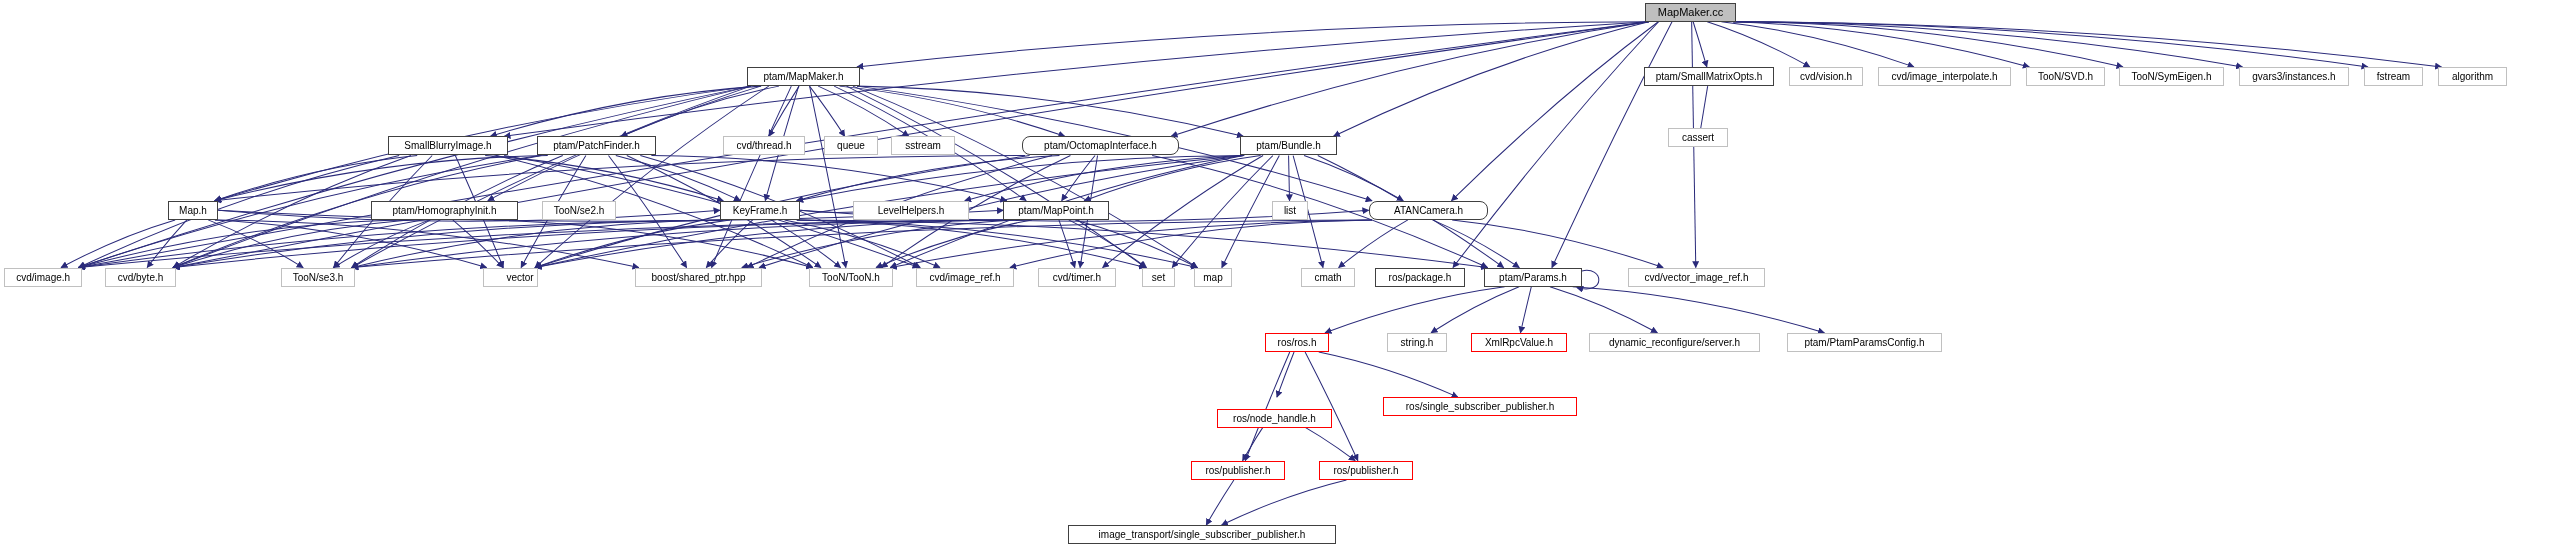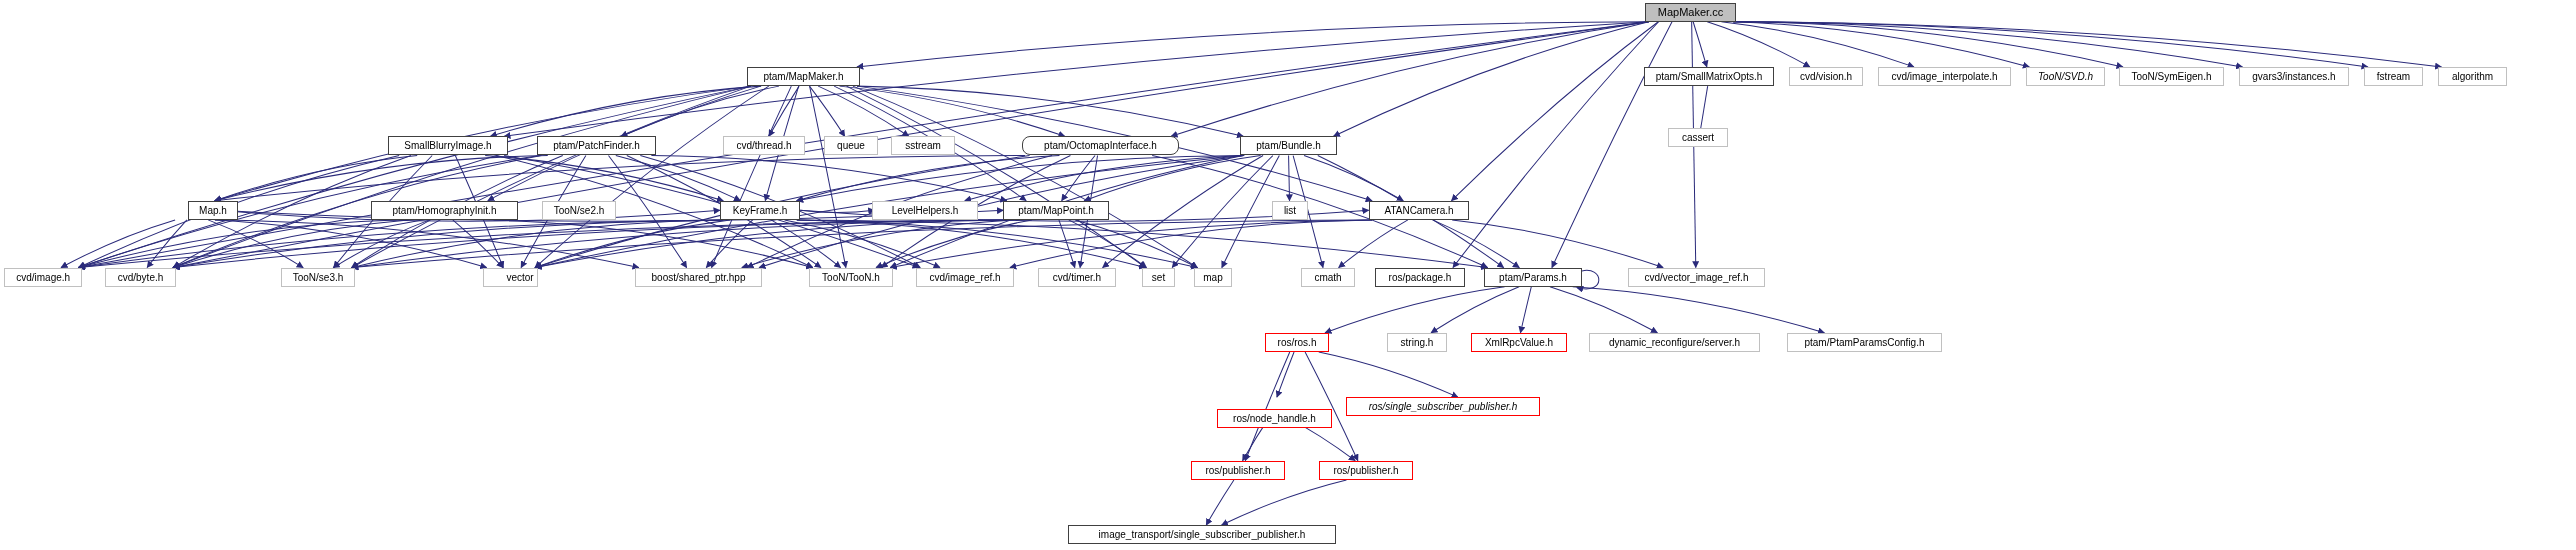--- a/index.html
+++ b/index.html
@@ -179,59 +179,59 @@
         <path d="M 1537.2 498 Q 1579 519.484 1620.8 551" fill="none" stroke="#2a2a7a" stroke-width="1.2" marker-end="url(#arrow)"></path>
         <path d="M 1475.78 574 Q 1459.25 599.0164 1442.72 628" fill="none" stroke="#2a2a7a" stroke-width="1.2" marker-end="url(#arrow)"></path>
         <path d="M 1610.42 574 Q 1535.75 592.0396 1461.08 628" fill="none" stroke="#2a2a7a" stroke-width="1.2" marker-end="url(#arrow)"></path>
       </g>
   </svg>
 <div class="node root" style="left: 1645px; top: 2.5px; width: 91px;">MapMaker.cc</div>
     <div class="node thick" style="left: 747px; top: 67px; width: 113px;">ptam/MapMaker.h</div>
     <div class="node thick" style="left: 1644px; top: 67px; width: 130px;">ptam/SmallMatrixOpts.h</div>
     <div class="node" style="left: 1789px; top: 67px; width: 74px;">cvd/vision.h</div>
     <div class="node" style="left: 1878px; top: 67px; width: 133px;">cvd/image_interpolate.h</div>
-    <div class="node" style="left: 2026px; top: 67px; width: 79px; font-style: italic;">TooN/SVD.h</div>
+    <div class="node" style="left: 2026px; top: 67px; width: 79px;">TooN/SVD.h</div>
     <div class="node" style="left: 2119px; top: 67px; width: 105px;">TooN/SymEigen.h</div>
     <div class="node" style="left: 2239px; top: 67px; width: 110px;">gvars3/instances.h</div>
     <div class="node" style="left: 2364px; top: 67px; width: 59px;">fstream</div>
     <div class="node" style="left: 2438px; top: 67px; width: 69px;">algorithm</div>
     <div class="node thick" style="left: 388px; top: 136px; width: 120px;">SmallBlurryImage.h</div>
     <div class="node thick" style="left: 537px; top: 136px; width: 119px;">ptam/PatchFinder.h</div>
     <div class="node" style="left: 723px; top: 136px; width: 82px;">cvd/thread.h</div>
     <div class="node" style="left: 824px; top: 136px; width: 54px;">queue</div>
     <div class="node" style="left: 891px; top: 136px; width: 64px;">sstream</div>
     <div class="node thick" style="left: 1022px; top: 136px; width: 157px; border-radius: 8px;">ptam/OctomapInterface.h</div>
     <div class="node thick" style="left: 1240px; top: 136px; width: 97px;">ptam/Bundle.h</div>
     <div class="node" style="left: 1668px; top: 128px; width: 60px;">cassert</div>
-    <div class="node thick" style="left: 168px; top: 201px; width: 50px; margin-left: 20px;">Map.h</div>
+    <div class="node thick" style="left: 168px; top: 201px; width: 50px;">Map.h</div>
     <div class="node thick" style="left: 371px; top: 201px; width: 147px;">ptam/HomographyInit.h</div>
     <div class="node" style="left: 542px; top: 201px; width: 74px;">TooN/se2.h</div>
     <div class="node thick" style="left: 720px; top: 201px; width: 80px;">KeyFrame.h</div>
-    <div class="node" style="left: 872px; top: 201px; width: 106px;">LevelHelpers.h</div>
+    <div class="node" style="left: 853px; top: 201px; width: 116px;">LevelHelpers.h</div>
     <div class="node thick" style="left: 1003px; top: 201px; width: 106px;">ptam/MapPoint.h</div>
     <div class="node" style="left: 1272px; top: 201px; width: 36px;">list</div>
-    <div class="node thick" style="left: 1369px; top: 201px; width: 100px;">ATANCamera.h</div>
+    <div class="node thick" style="left: 1369px; top: 201px; width: 119px; border-radius: 8px;">ATANCamera.h</div>
     <div class="node" style="left: 4.2px; top: 268px; width: 78px;">cvd/image.h</div>
     <div class="node" style="left: 105px; top: 268px; width: 71px;">cvd/byte.h</div>
     <div class="node" style="left: 281px; top: 268px; width: 74px;">TooN/se3.h</div>
     <div class="node" style="left: 483px; top: 268px; width: 55px; padding-left: 24px;">vector</div>
     <div class="node" style="left: 635px; top: 268px; width: 127px;">boost/shared_ptr.hpp</div>
     <div class="node" style="left: 809px; top: 268px; width: 84px;">TooN/TooN.h</div>
     <div class="node" style="left: 916px; top: 268px; width: 98px;">cvd/image_ref.h</div>
     <div class="node" style="left: 1038px; top: 268px; width: 78px;">cvd/timer.h</div>
     <div class="node" style="left: 1142px; top: 268px; width: 33px;">set</div>
     <div class="node" style="left: 1194px; top: 268px; width: 38px;">map</div>
     <div class="node" style="left: 1301px; top: 268px; width: 54px;">cmath</div>
     <div class="node thick" style="left: 1375px; top: 268px; width: 90px;">ros/package.h</div>
     <div class="node thick" style="left: 1484px; top: 268px; width: 98px;">ptam/Params.h</div>
     <div class="node" style="left: 1628px; top: 268px; width: 137px;">cvd/vector_image_ref.h</div>
     <div class="node red" style="left: 1265px; top: 333px; width: 64px;">ros/ros.h</div>
     <div class="node" style="left: 1387px; top: 333px; width: 60px;">string.h</div>
     <div class="node red" style="left: 1471px; top: 333px; width: 96px;">XmlRpcValue.h</div>
     <div class="node" style="left: 1589px; top: 333px; width: 171px;">dynamic_reconfigure/server.h</div>
     <div class="node" style="left: 1787px; top: 333px; width: 155px;">ptam/PtamParamsConfig.h</div>
     <div class="node red" style="left: 1217px; top: 397px; width: 115px; margin-top: 12px;">ros/node_handle.h</div>
-    <div class="node red" style="left: 1346px; top: 397px; width: 194px; font-style: italic;">ros/single_subscriber_publisher.h</div>
+    <div class="node red" style="left: 1383px; top: 397px; width: 194px;">ros/single_subscriber_publisher.h</div>
     <div class="node red" style="left: 1191px; top: 461px; width: 94px;">ros/publisher.h</div>
     <div class="node red" style="left: 1319px; top: 461px; width: 94px;">ros/publisher.h</div>
     <div class="node thick" style="left: 1068px; top: 525px; width: 268px;">image_transport/single_subscriber_publisher.h</div>
   </div>
 
 
 </body></html>

